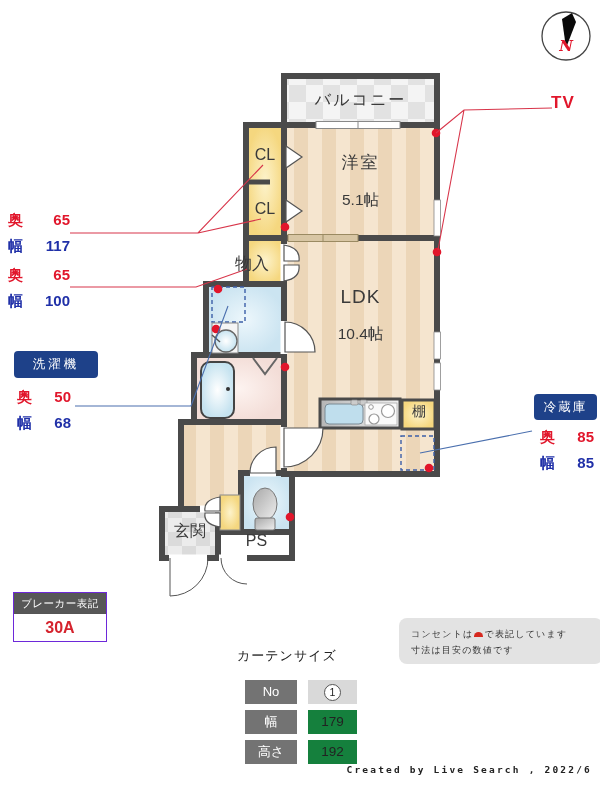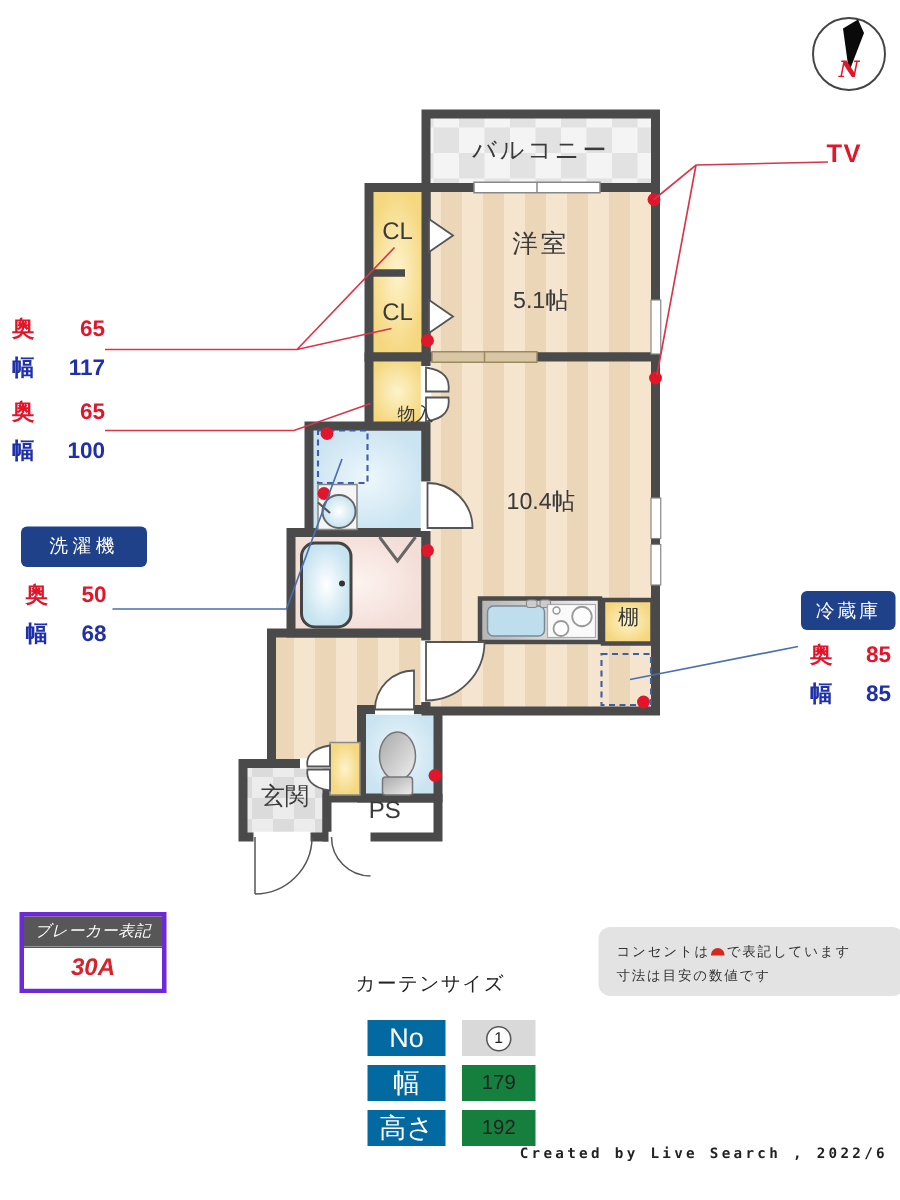--- a/index.html
+++ b/index.html
@@ -9,27 +9,27 @@
   .ovl{position:absolute;color:#333;white-space:nowrap;}
   .ctr{text-align:center;}
   .room-lbl{color:#3a3a3a;font-weight:500;}
   .red{color:#e1162b;}
   .blue{color:#2030a8;}
   .dim-block{position:absolute;width:62px;font-size:15px;font-weight:600;}
   .dim-row{display:flex;justify-content:space-between;line-height:26px;}
   .tag{position:absolute;background:#1e4189;color:#fff;text-align:center;
        border-radius:4px;font-size:12.5px;letter-spacing:3px;}
   .tv-lbl{font-size:17px;font-weight:600;letter-spacing:1px;}
-  .breaker{position:absolute;left:13px;top:608px;width:92px;border:3px solid #6d28d9;font-style:italic;}
+  .breaker{position:absolute;left:13px;top:592px;width:92px;border:1px solid #6d28d9;}
   .breaker-hd{background:#575757;color:#fff;font-size:10.5px;text-align:center;line-height:20px;height:20px;letter-spacing:0.5px;}
   .breaker-bd{background:#fff;border-top:1px solid #555;height:27px;line-height:27px;text-align:center;font-size:16px;font-weight:bold;color:#d5232d;}
   .curtain-title{position:absolute;left:237px;top:647px;width:126px;text-align:left;font-size:13px;letter-spacing:1px;color:#222;}
   .curtain{position:absolute;left:245px;top:680px;}
   .c-row{display:flex;margin-bottom:6px;}
-  .c-lab{width:52px;height:24px;background:#0369a1;color:#fff;text-align:center;line-height:24px;font-size:18px;margin-right:11px;}
+  .c-lab{width:52px;height:24px;background:#737373;color:#fff;text-align:center;line-height:24px;font-size:13px;margin-right:11px;}
   .c-val{width:49px;height:24px;text-align:center;line-height:24px;font-size:13.5px;color:#222;background:#15803d;}
   .c-val.first{background:#d9d9d9;}
   .circle-num{display:inline-block;width:15px;height:15px;border:1px solid #555;border-radius:50%;background:#fff;line-height:15px;font-size:10.5px;vertical-align:middle;}
   .note{position:absolute;left:399px;top:618px;width:204px;background:#e3e3e3;border-radius:8px;
         padding:8px 10px 6px 12px;box-sizing:border-box;font-size:9px;letter-spacing:1.2px;color:#333;line-height:16px;}
   .dome{display:inline-block;width:9px;height:5px;background:#d6281e;border-radius:5px 5px 0 0;margin:0 1px;}
   .credit{position:absolute;top:764px;right:8px;font-family:"DejaVu Sans Mono",monospace;
           font-size:9.5px;font-weight:bold;letter-spacing:2.2px;color:#222;}
   .compass-n{position:absolute;left:558px;top:37px;width:16px;text-align:center;
              font-family:"DejaVu Serif",serif;font-style:italic;font-weight:bold;font-size:15px;color:#e1162b;}
@@ -184,21 +184,22 @@
   </g>
 </svg>
 
 <div class="ovl compass-n">N</div>
 
 <div class="ovl ctr room-lbl" style="left:284px;top:151px;width:153px;font-size:17px;letter-spacing:2px;">洋室</div>
 <div class="ovl ctr room-lbl" style="left:284px;top:90px;width:153px;font-size:16px;letter-spacing:2px;">バルコニー</div>
 <div class="ovl ctr room-lbl" style="left:284px;top:190px;width:153px;font-size:15.5px;">5.1帖</div>
 <div class="ovl ctr room-lbl" style="left:246px;top:146px;width:38px;font-size:16px;">CL</div>
 <div class="ovl ctr room-lbl" style="left:246px;top:200px;width:38px;font-size:16px;">CL</div>
-<div class="ovl ctr room-lbl" style="left:256px;top:252px;width:42px;font-size:12px;margin-top:16px;">物入</div>
+<div class="ovl ctr room-lbl" style="left:231px;top:252px;width:42px;font-size:17px;">物入</div>
+<div class="ovl ctr room-lbl" style="left:284px;top:286px;width:153px;font-size:19px;letter-spacing:1px;">LDK</div>
 <div class="ovl ctr room-lbl" style="left:284px;top:324px;width:153px;font-size:15.5px;">10.4帖</div>
 <div class="ovl ctr room-lbl" style="left:402px;top:403px;width:34px;font-size:14px;">棚</div>
 <div class="ovl ctr room-lbl" style="left:162px;top:521px;width:56px;font-size:16px;">玄関</div>
 <div class="ovl ctr room-lbl" style="left:221px;top:532px;width:71px;font-size:16px;">PS</div>
 
 <div class="ovl red tv-lbl" style="left:551px;top:93px;">TV</div>
 
 <div class="dim-block" style="left:8px;top:207px;">
   <div class="dim-row red">
         <span>奥</span>

